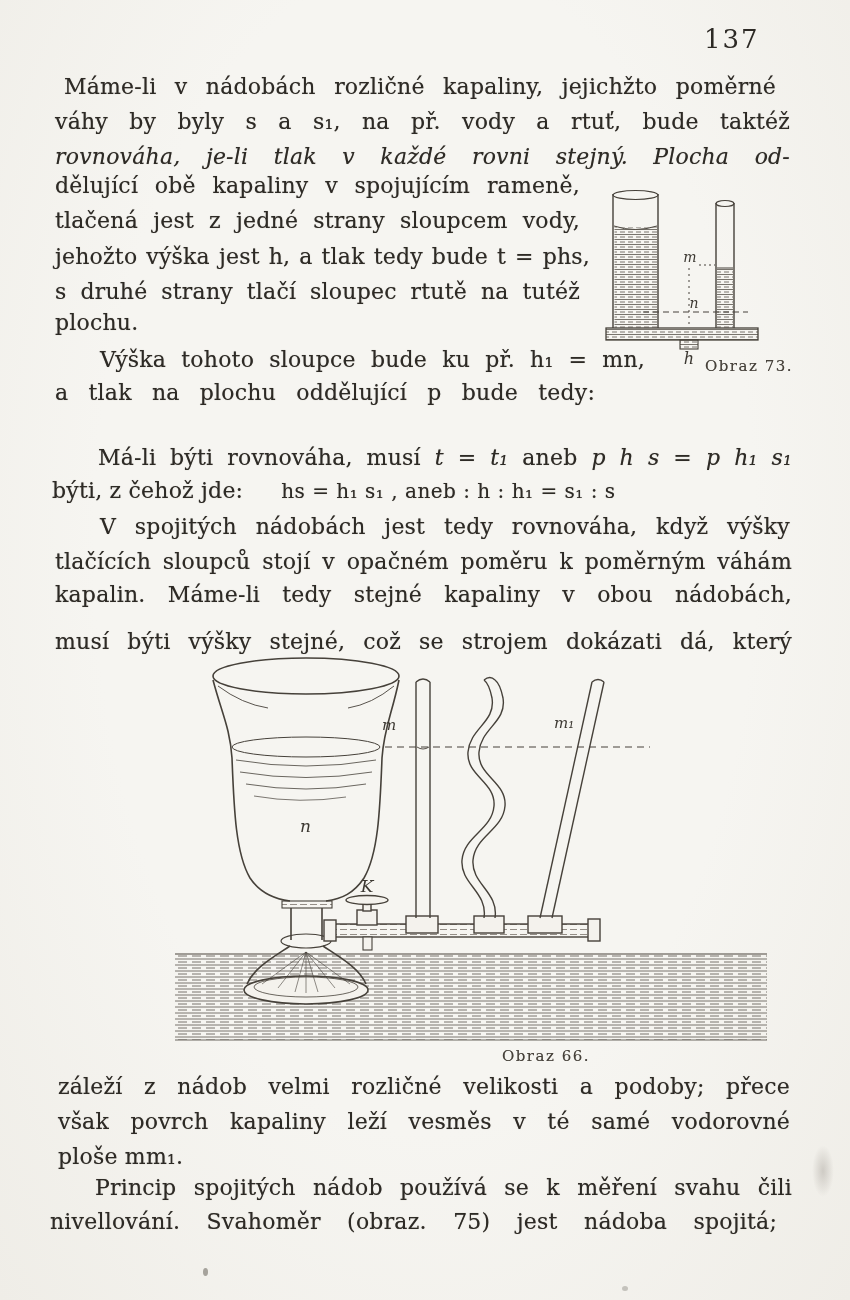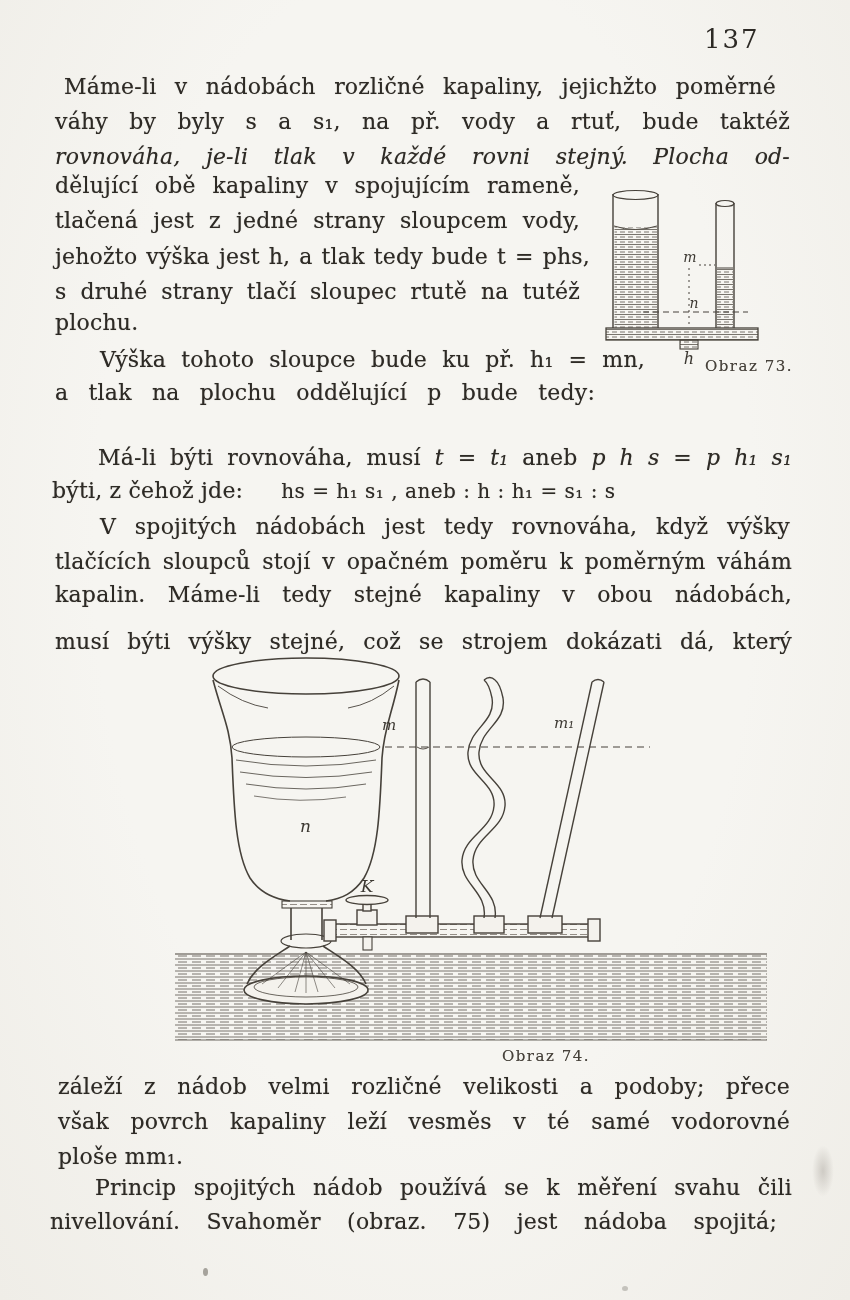--- a/index.html
+++ b/index.html
@@ -189,21 +189,21 @@
       </g>
 
       <line x1="235" y1="95" x2="500" y2="95" stroke="#46413a" stroke-width="1" stroke-dasharray="7 5"></line>
 
       <text x="232" y="78" font-size="15">m</text>
       <text x="150" y="180" font-size="17">n</text>
       <text x="217" y="240" font-size="17" text-anchor="middle">K</text>
       <text x="404" y="76" font-size="15">m₁</text>
     </svg>
   </div>
-  <div class="caption" style="left:250px; top:1047px; width:340px;">Obraz 74.</div>
+  <div class="caption" style="left:250px; top:1047px; width:340px;">Obraz 66.</div>
 
   <div>
     <div class="ln j" style="left:58px; top:1070px; width:732px;">záleží z nádob velmi rozličné velikosti a podoby; přece</div>
     <div class="ln j" style="left:58px; top:1105px; width:732px;">však povrch kapaliny leží vesměs v té samé vodorovné</div>
     <div class="ln" style="left:58px; top:1140px; width:220px;">ploše mm₁.</div>
   </div>
 
   <div>
     <div class="ln j" style="left:95px; top:1171px; width:697px;">Princip spojitých nádob používá se k měření svahu čili</div>
     <div class="ln j" style="left:50px; top:1205px; width:727px;">nivellování.  Svahoměr (obraz. 75) jest nádoba spojitá;</div>

